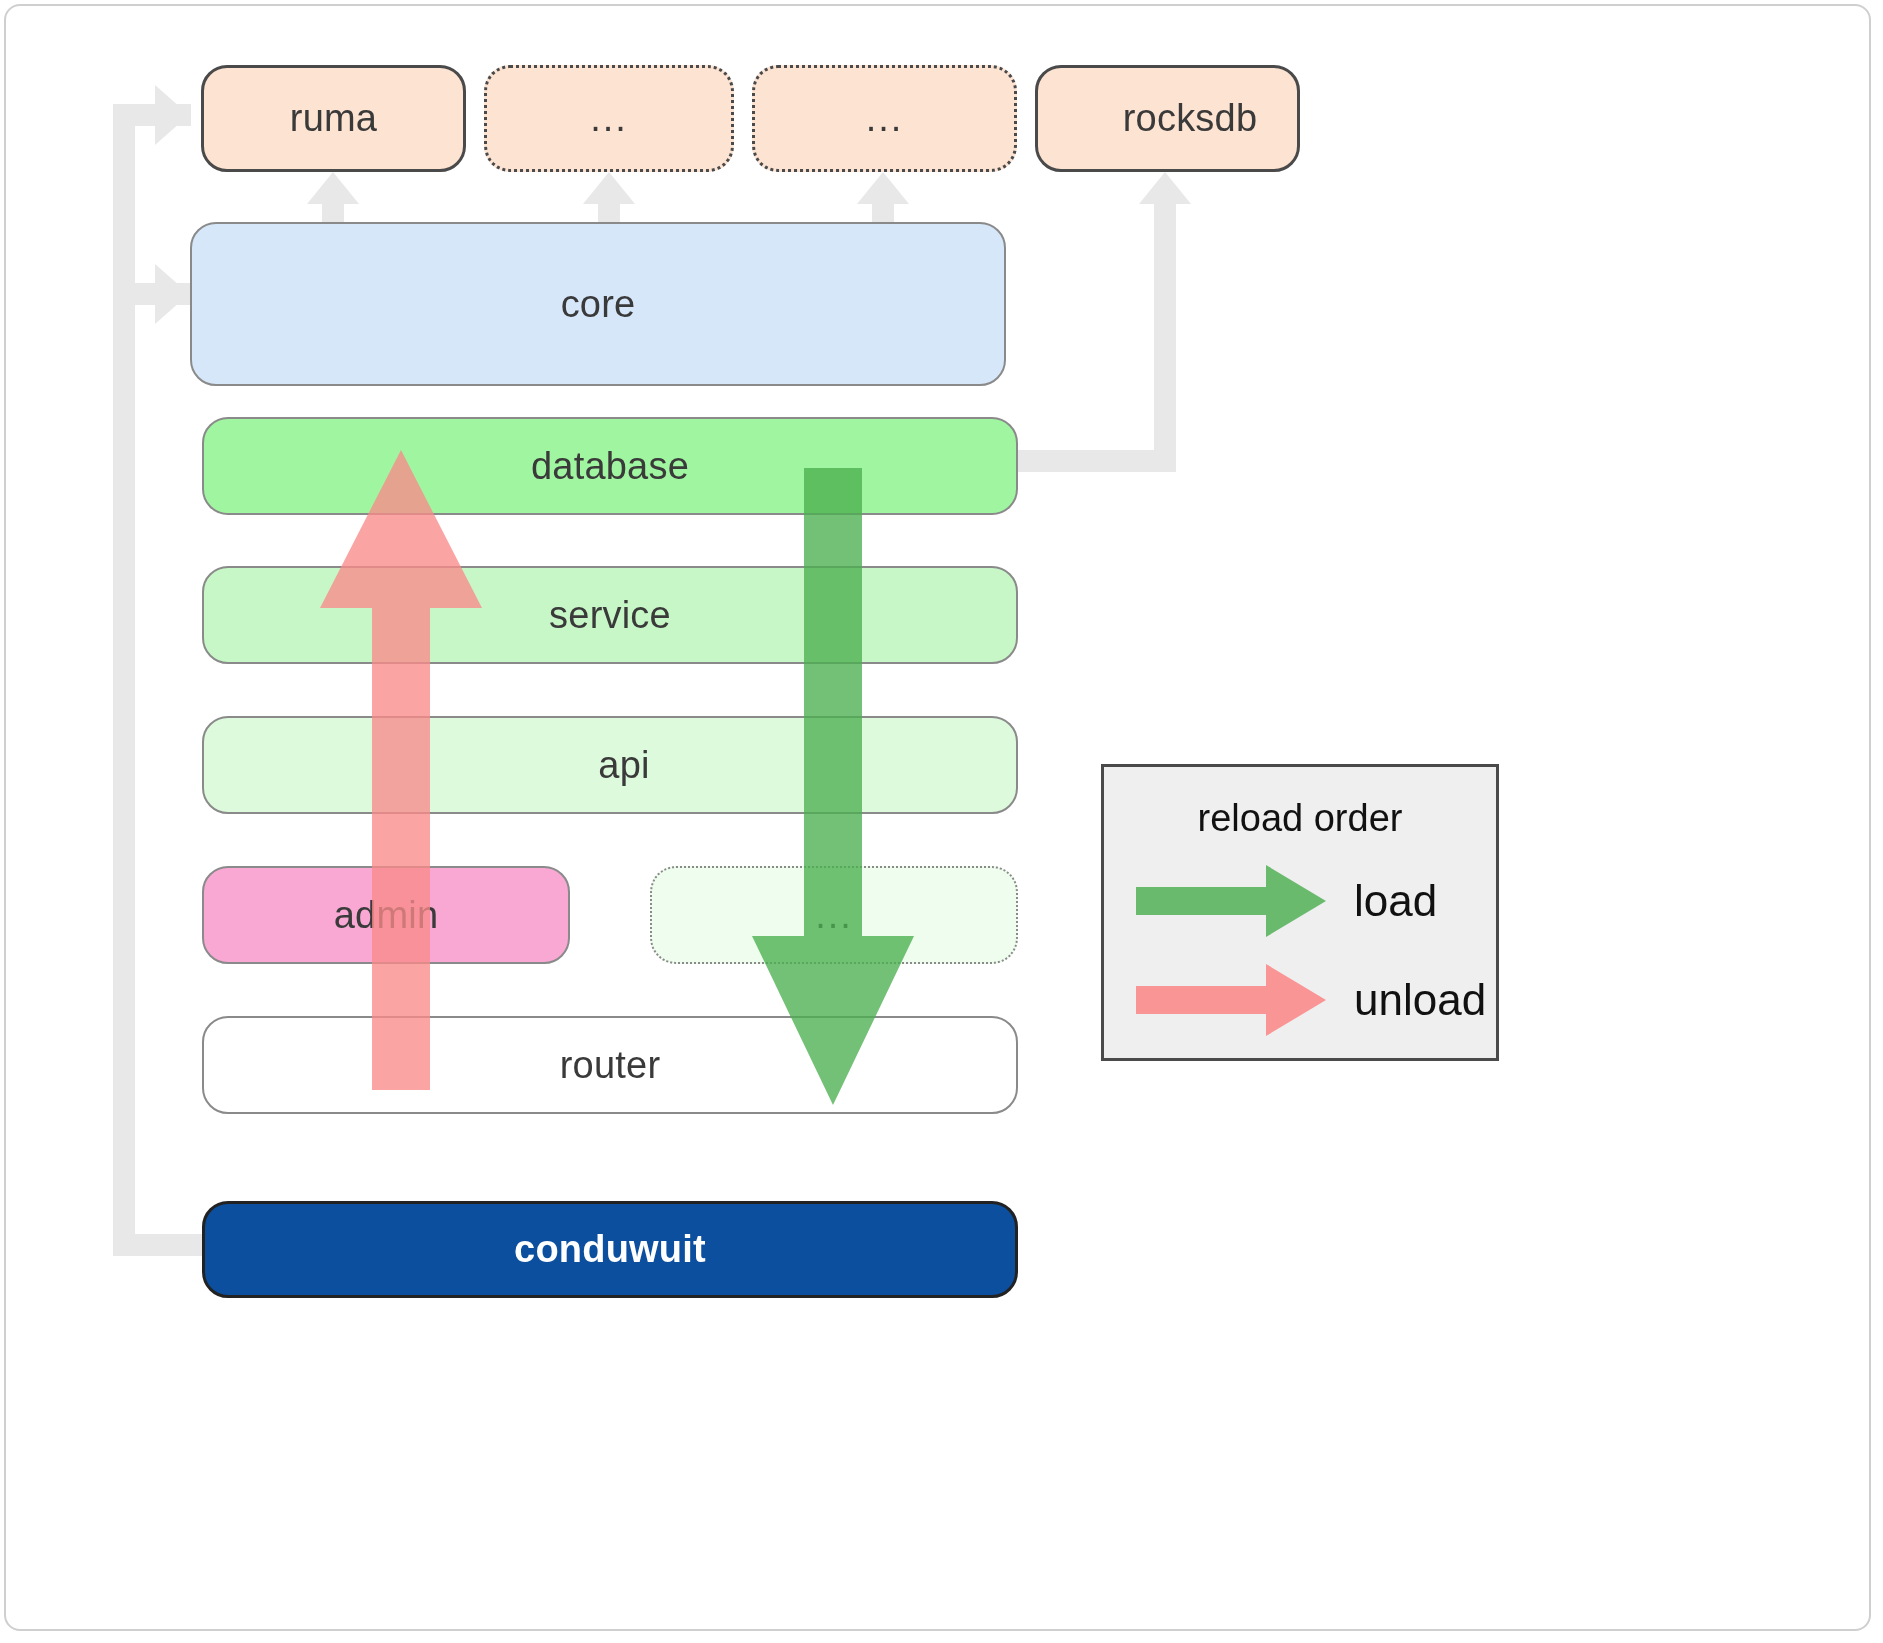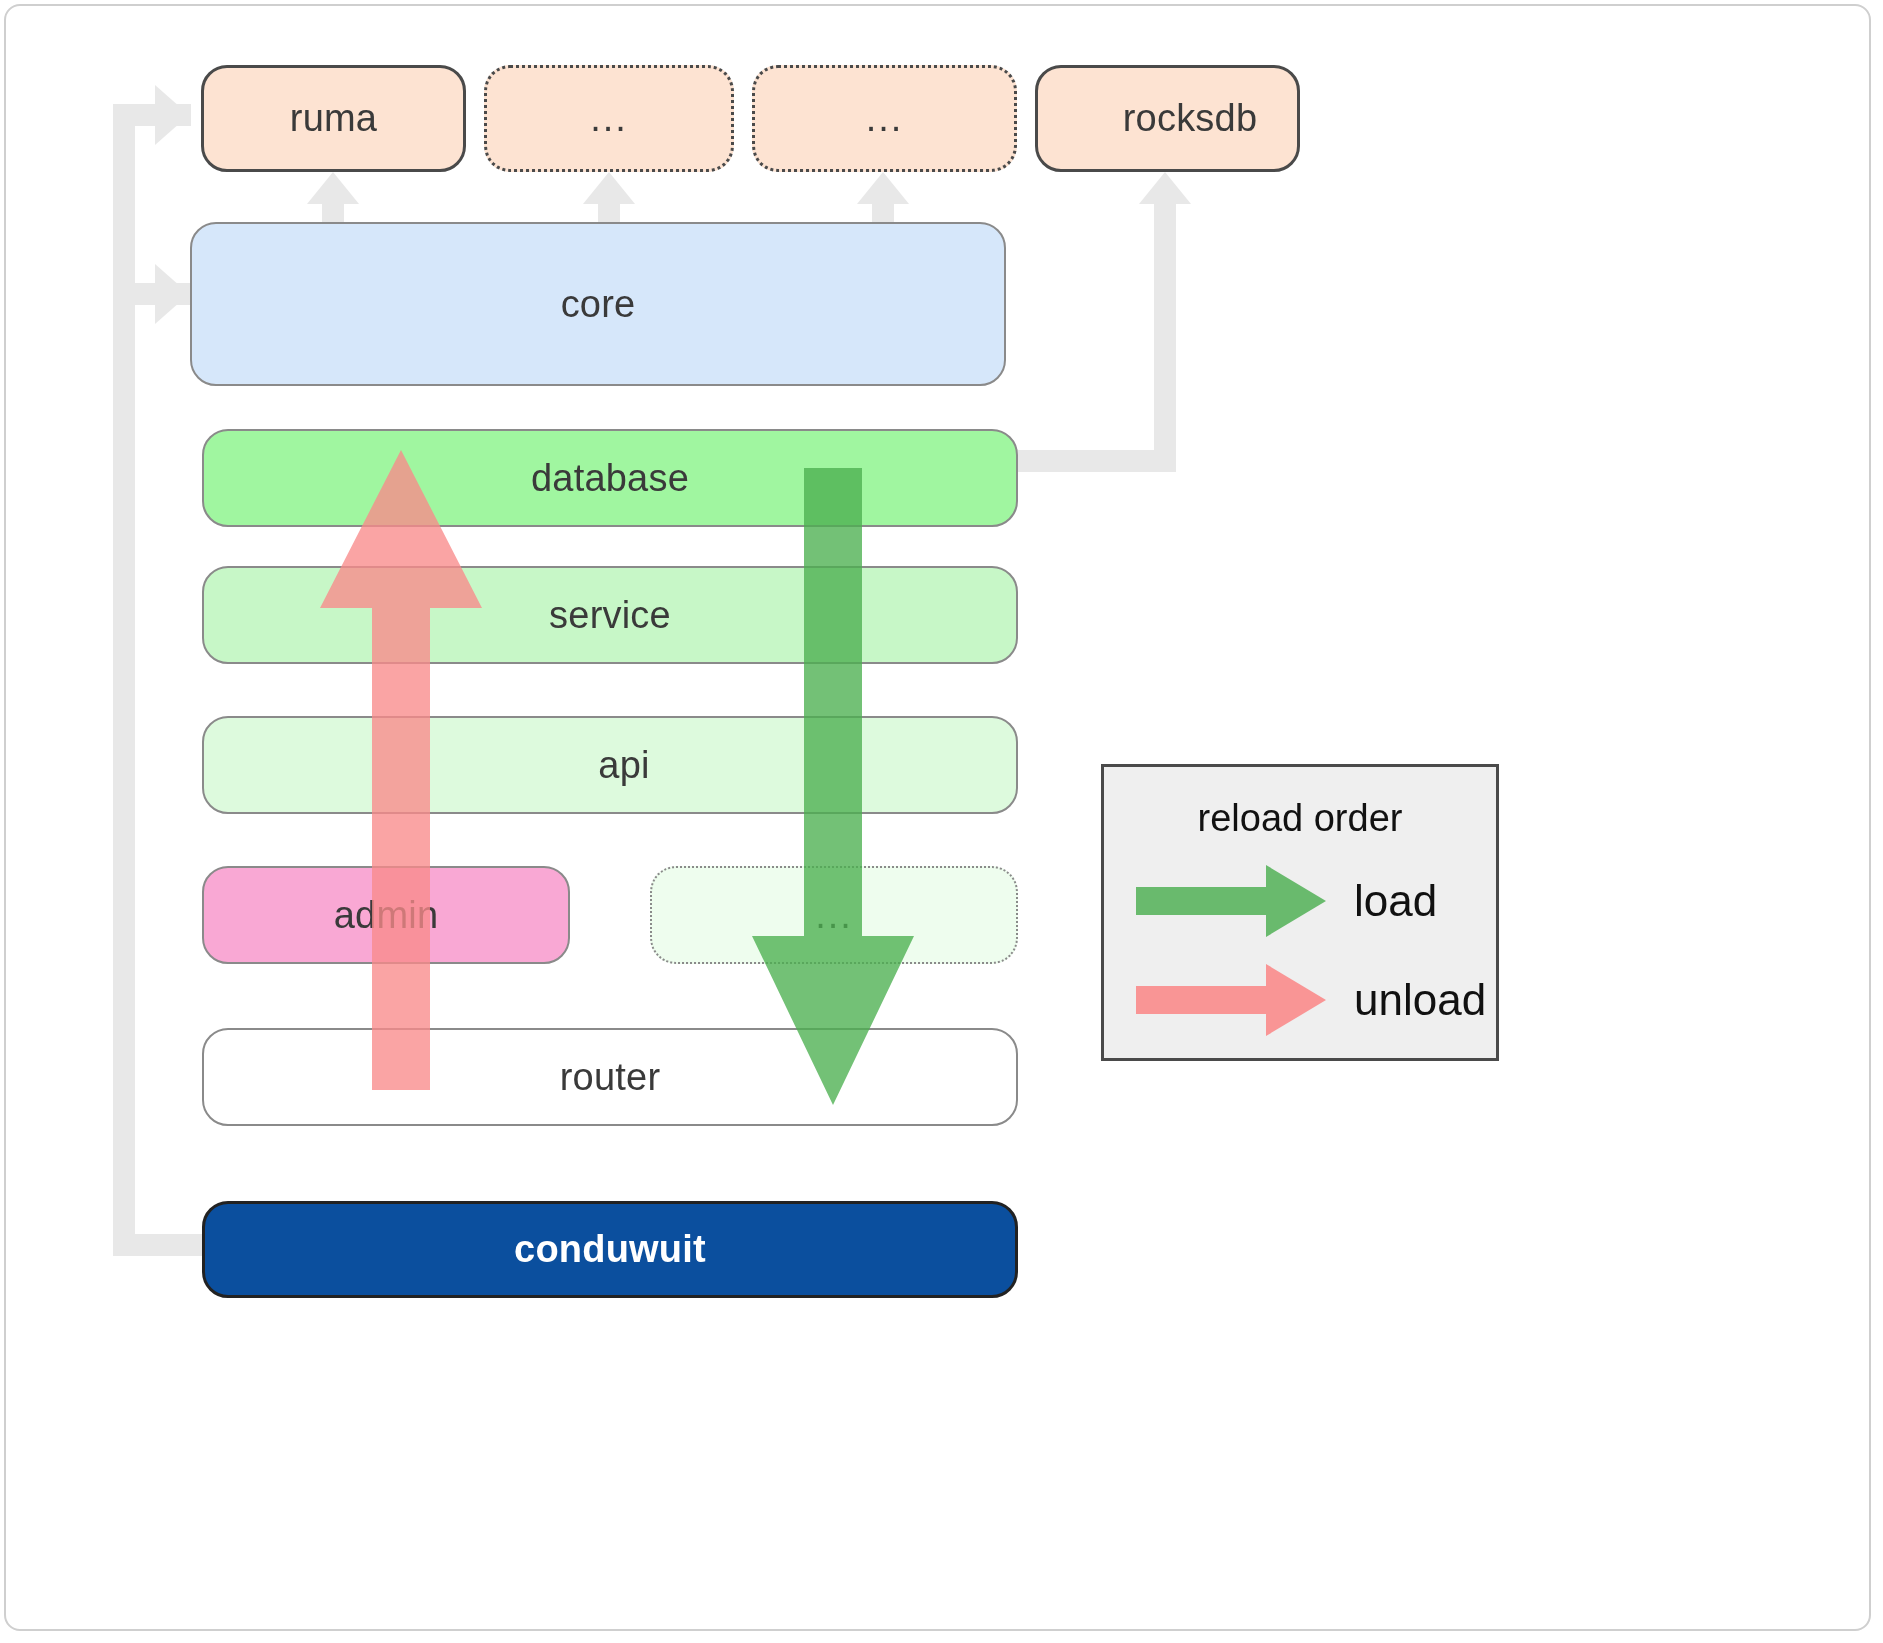--- a/index.html
+++ b/index.html
@@ -156,36 +156,36 @@
     <span class="ellipsis">...</span>
   </div>
   <div class="box dep-solid" style="left:1035px; top:65px; width:265px; height:107px;padding-left:45px;">
     <span>rocksdb</span>
   </div>
 
   <div class="box core-box" style="left:190px; top:222px; width:816px; height:164px;">
     <span>core</span>
   </div>
 
-  <div class="box lyr-1" style="left:202px; top:429px; width:816px; height:98px;">
+  <div class="box lyr-1" style="left:202px; top:417px; width:816px; height:98px;">
     <span>database</span>
   </div>
   <div class="box lyr-2" style="left:202px; top:566px; width:816px; height:98px;">
     <span>service</span>
   </div>
   <div class="box lyr-3" style="left:202px; top:716px; width:816px; height:98px;">
     <span>api</span>
   </div>
   <div class="box lyr-4" style="left:202px; top:866px; width:368px; height:98px;">
     <span>admin</span>
   </div>
   <div class="box lyr-4d" style="left:650px; top:866px; width:368px; height:98px;">
     <span class="ellipsis">...</span>
   </div>
-  <div class="box lyr-5" style="left:202px; top:1016px; width:816px; height:98px;margin-top:12px;">
+  <div class="box lyr-5" style="left:202px; top:1016px; width:816px; height:98px;">
     <span>router</span>
   </div>
 
   <div class="box root-box" style="left:202px; top:1201px; width:816px; height:97px;">
     <span>conduwuit</span>
   </div>
 
   <div class="flow" style="left:320px; top:450px; width:162px; height:640px;">
     <svg width="162" height="640" viewBox="0 0 162 640">
       <polygon points="81,0 162,158 110,158 110,640 52,640 52,158 0,158" fill="#f98b8b" fill-opacity="0.78"></polygon>

